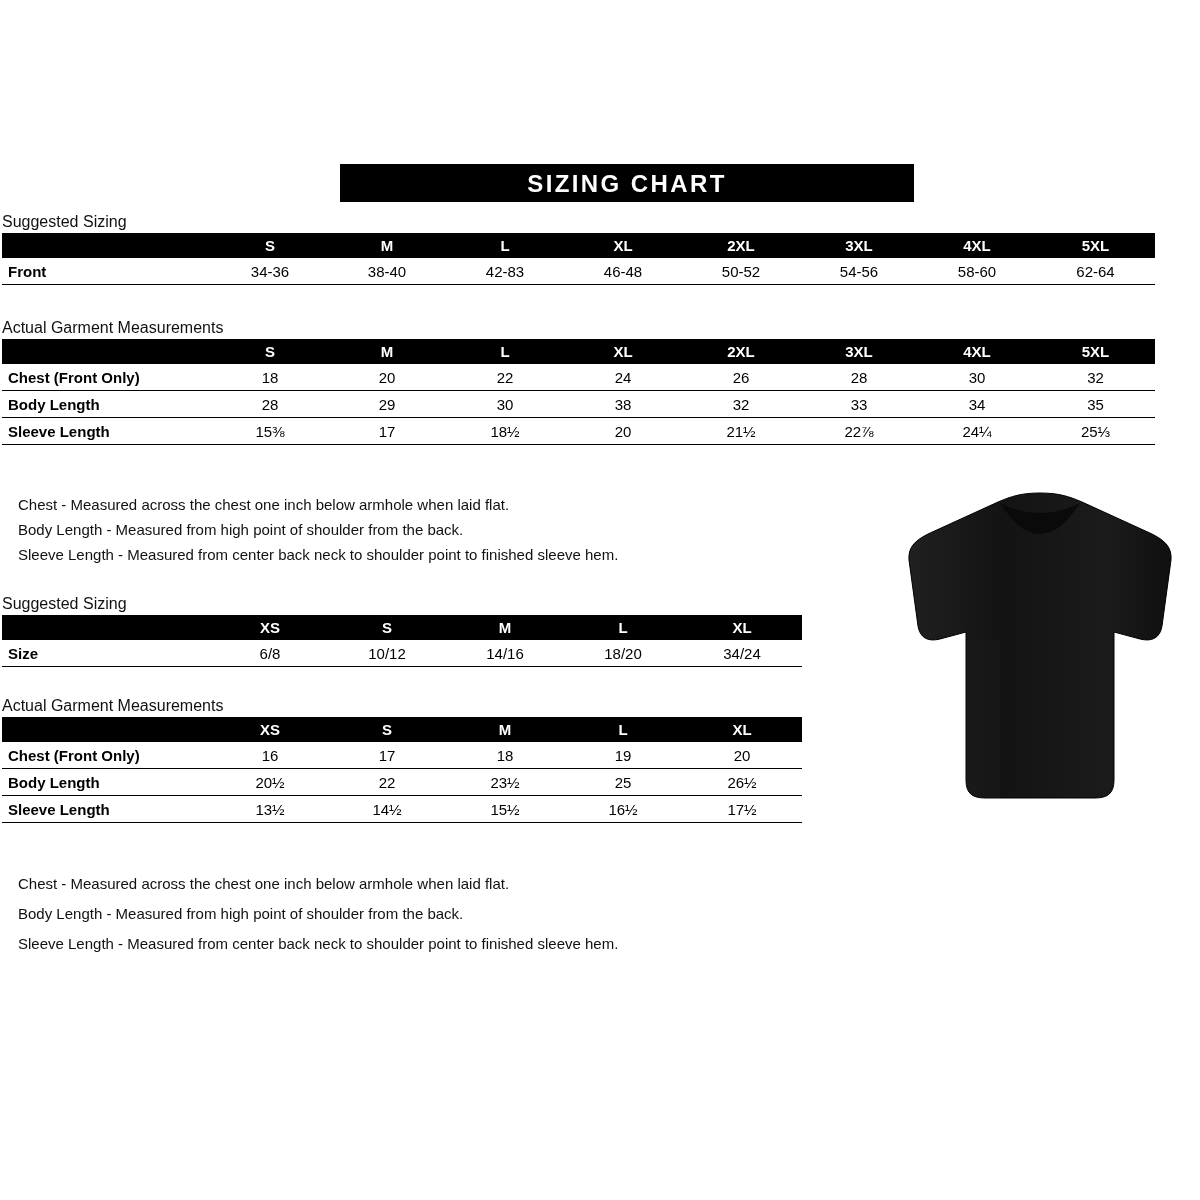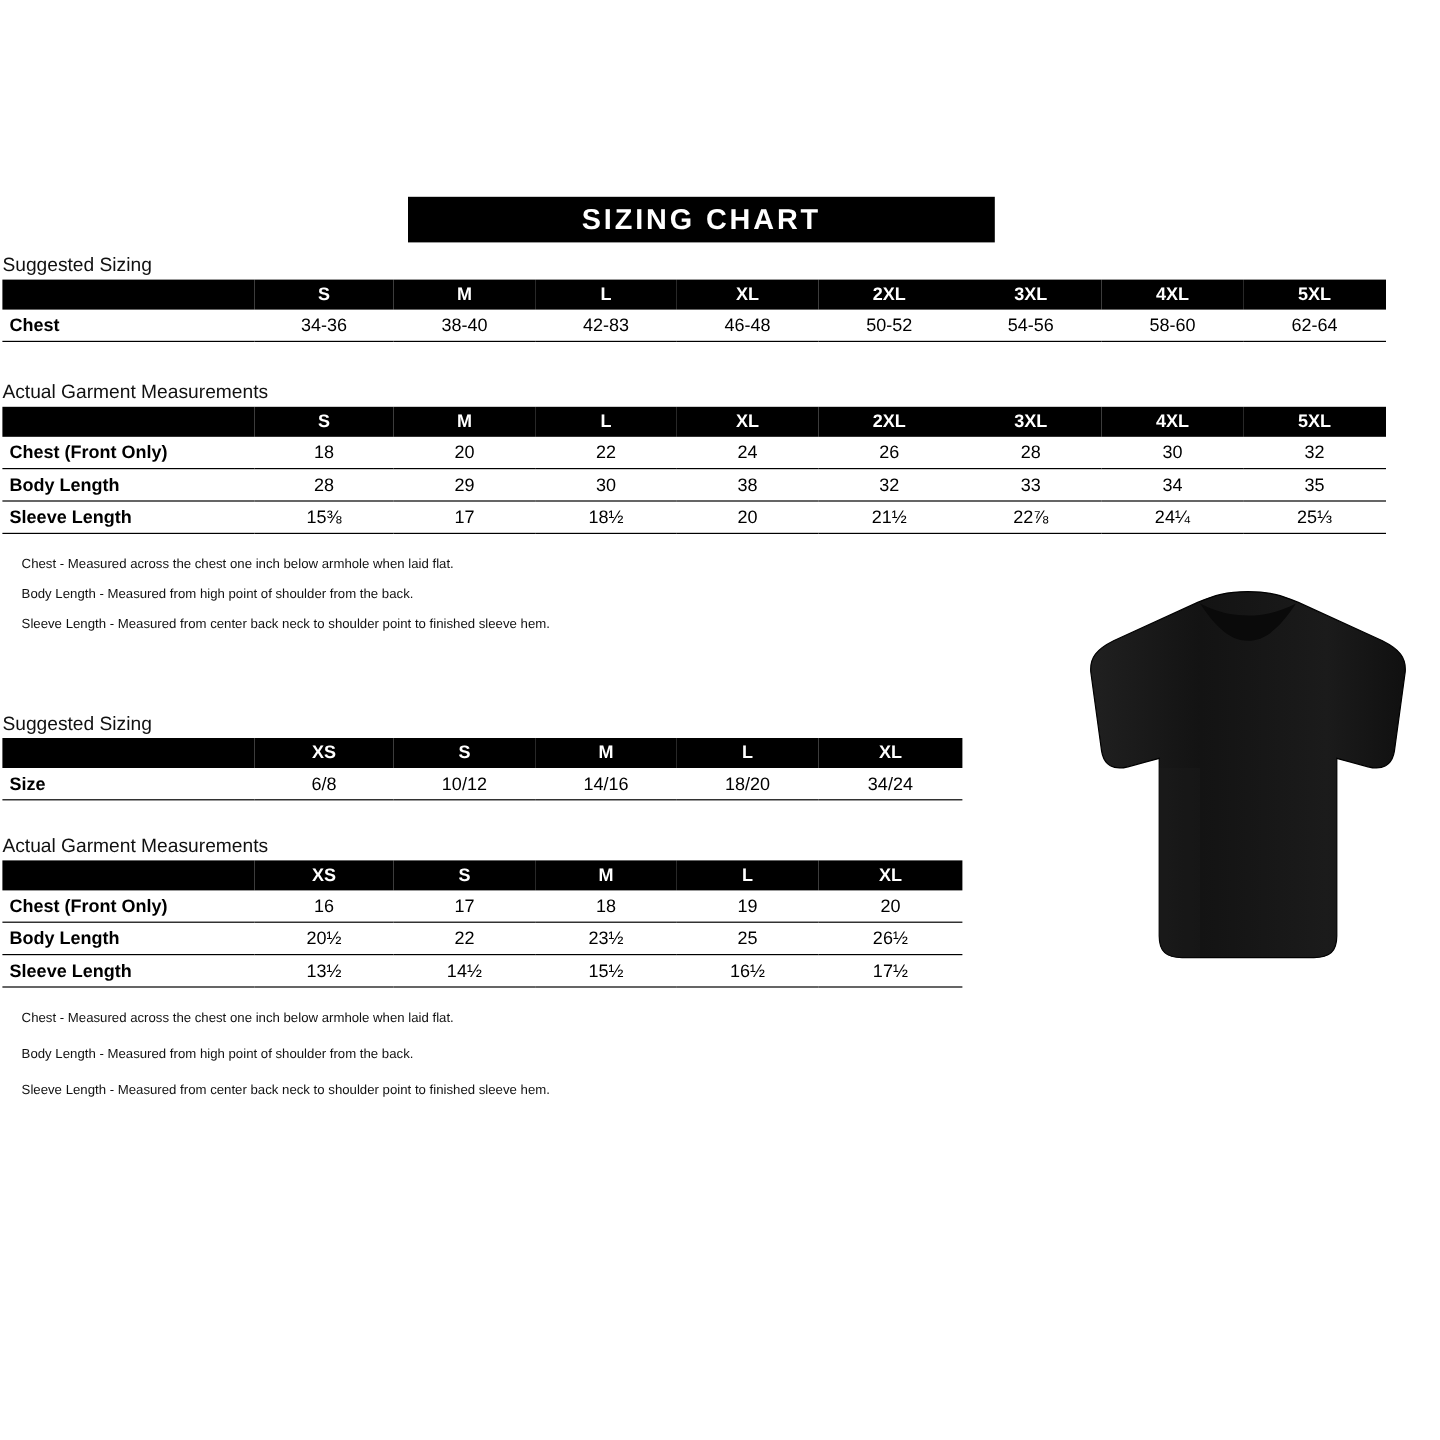--- a/index.html
+++ b/index.html
@@ -31,21 +31,21 @@
     top: 165px;
     font-size: 24px;
     font-weight: 400;
     letter-spacing: 0.2px;
     white-space: nowrap;
   }
   .sizing-chart-banner {
     position: absolute;
     left: 340px;
     top: 164px;
-    width: 489px;
+    width: 574px;
     height: 38px;
     background: #000000;
   }
   .sizing-chart-banner .label {
     position: absolute;
     left: 0;
     right: 0;
     top: 6px;
     text-align: center;
     color: #ffffff;
@@ -95,23 +95,24 @@
   table.chart tbody tr.ruled td {
     border-bottom: 1px solid #000000;
   }
   table.chart tbody tr.lastruled td {
     border-bottom: 1.5px solid #000000;
   }
 
   
   .note {
     position: absolute;
-    font-size: 11px;
+    font-size: 15px;
     color: #111;
     white-space: nowrap;
+    margin-top: 32px;
   }
 
   
   .youth-title {
     position: absolute;
     left: 10px;
     top: 548px;
     font-size: 24px;
     font-weight: 400;
     letter-spacing: 0.2px;
@@ -159,21 +160,21 @@
         <th>L</th>
         <th>XL</th>
         <th>2XL</th>
         <th>3XL</th>
         <th>4XL</th>
         <th>5XL</th>
       </tr>
     </thead>
     <tbody>
       <tr class="lastruled">
-        <td class="rowhead">Chest</td>
+        <td class="rowhead">Front</td>
         <td>34-36</td>
         <td>38-40</td>
         <td>42-83</td>
         <td>46-48</td>
         <td>50-52</td>
         <td>54-56</td>
         <td>58-60</td>
         <td>62-64</td>
       </tr>
     </tbody>

